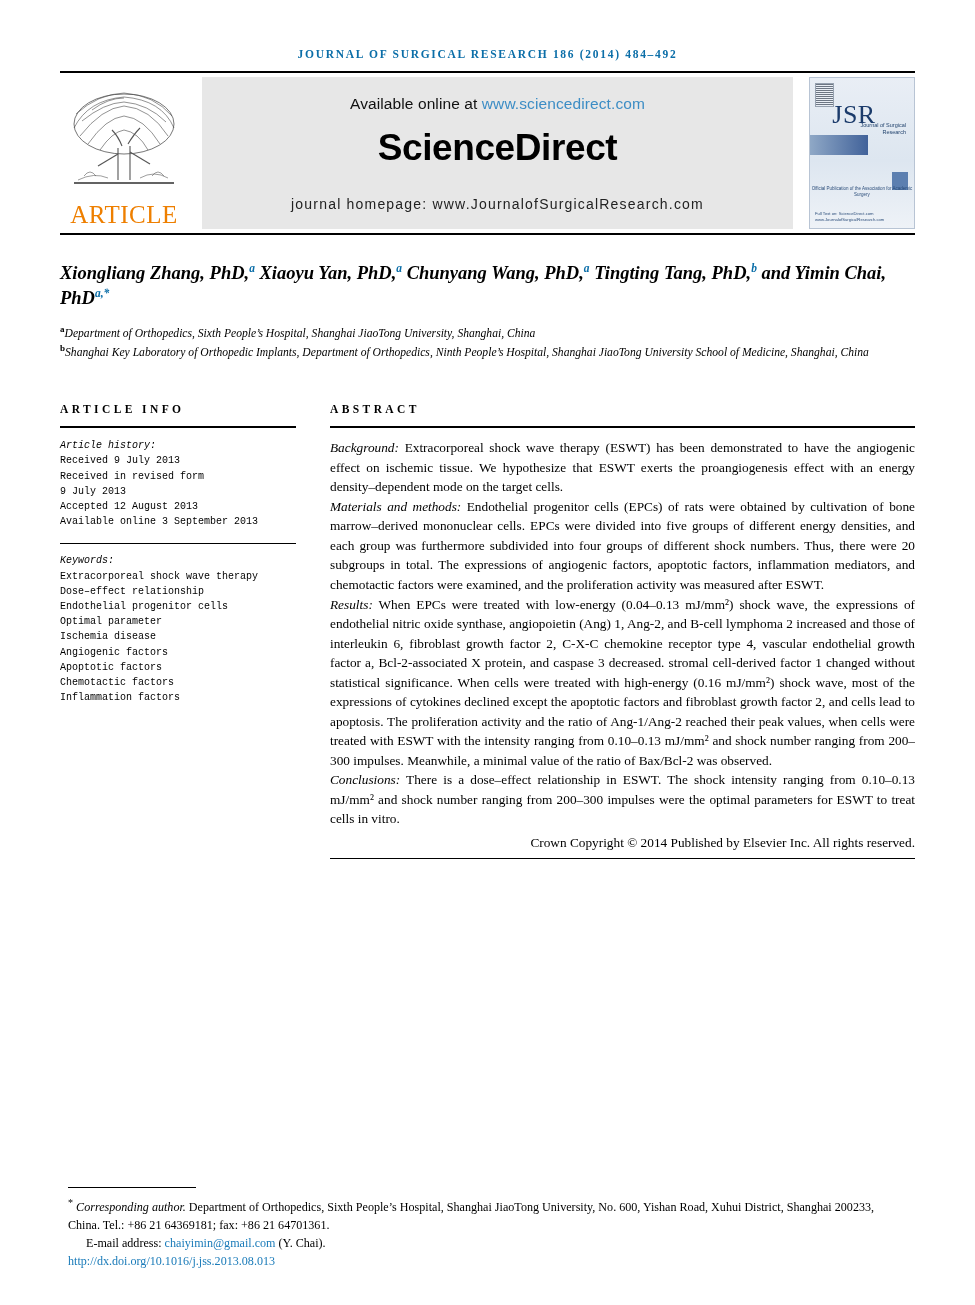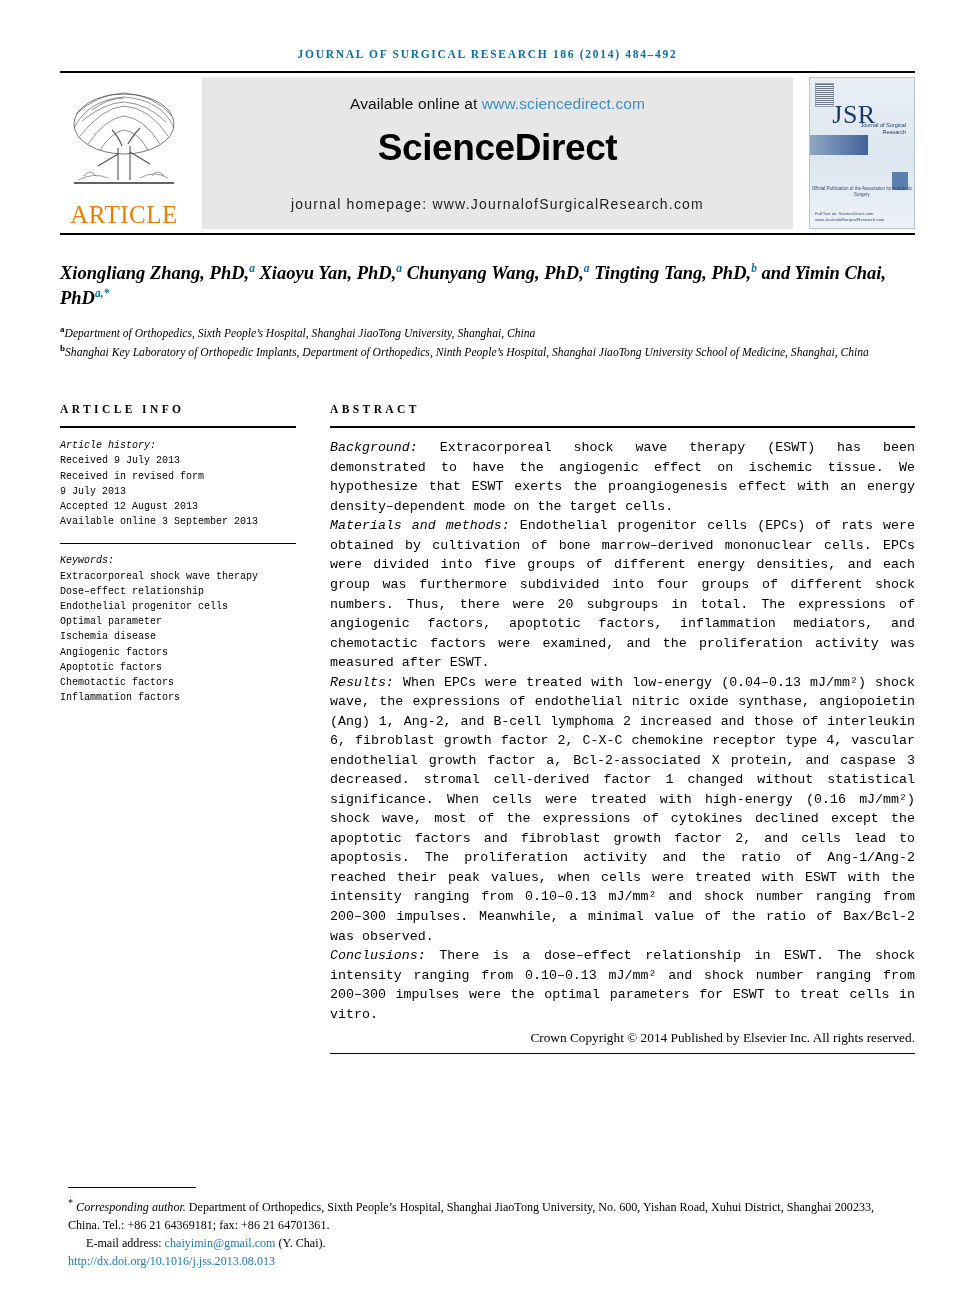--- a/index.html
+++ b/index.html
@@ -222,21 +222,21 @@
     line-height: 1.52;
   }
   .info-block .ital { font-style: italic; }
   .info-rule {
     border-top: 1.3px solid #000;
     margin: 14px 0 9px 0;
     width: 100%;
   }
 
   .abs-body {
-    font-family: Liberation Mono, monospace;
+    font-family: Liberation Serif, serif;
     font-size: 13.3px;
     line-height: 1.47;
     text-align: justify;
   }
   .abs-body p { margin: 0; }
   .abs-body .lead { font-style: italic; }
   .abs-copy {
     text-align: right;
     margin-top: 6px;
     font-size: 13.3px;

